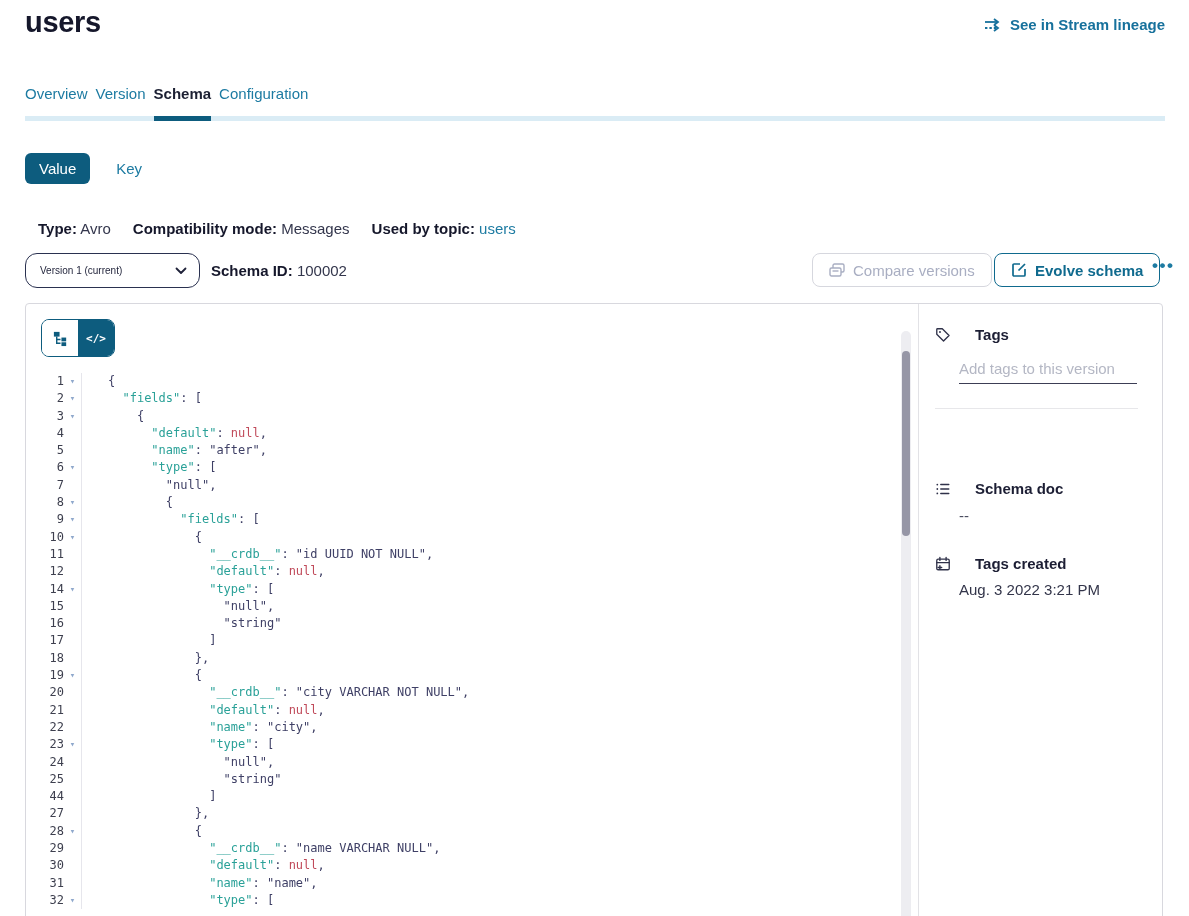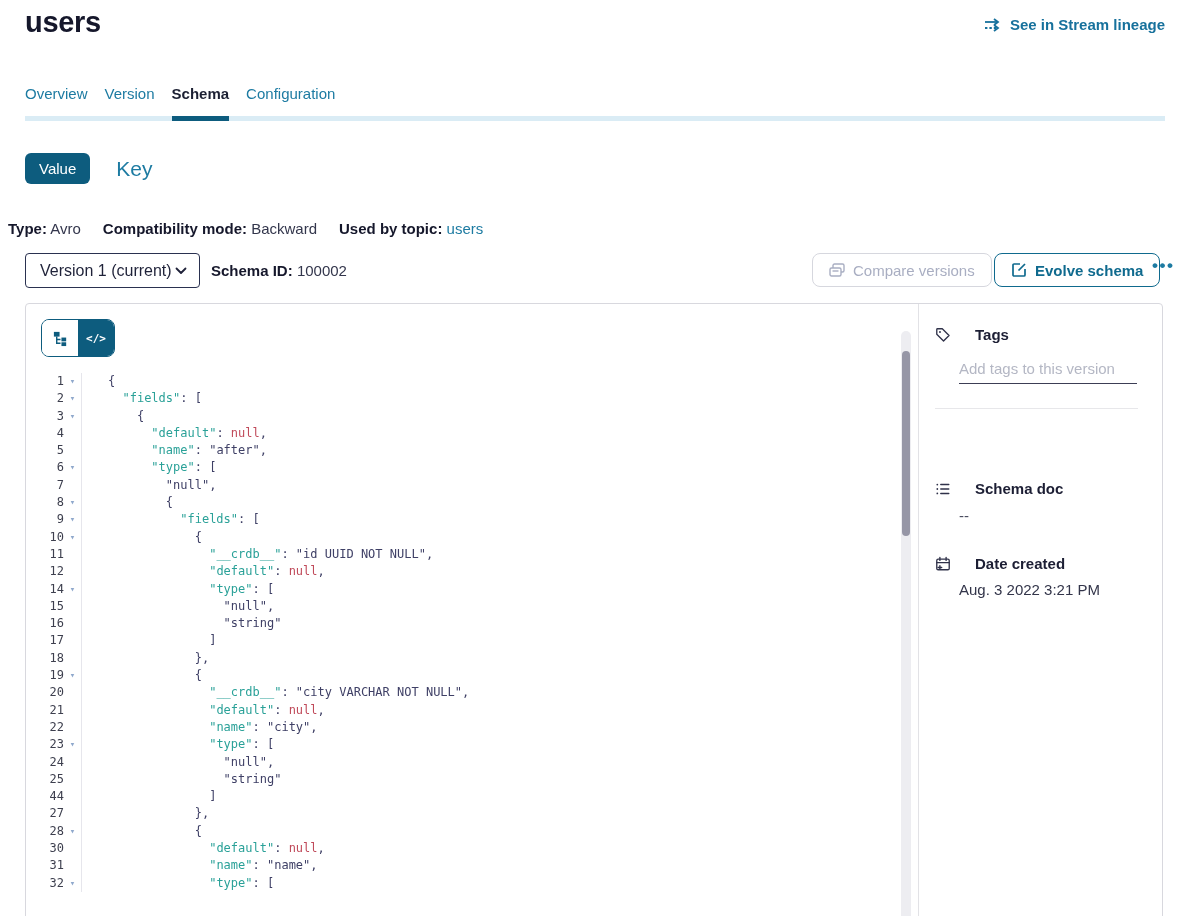--- a/index.html
+++ b/index.html
@@ -5,42 +5,42 @@
   html,body{margin:0;padding:0;background:#fff;}
   .page{position:relative;width:1189px;height:916px;overflow:hidden;background:#fff;
         font-family:"Liberation Sans",sans-serif;color:#1c1e34;}
 
   
   .title{position:absolute;left:25px;top:6px;font-size:29px;font-weight:700;letter-spacing:-0.3px;color:#15172b;}
   .lineage-link{position:absolute;right:24px;top:16px;display:flex;align-items:center;gap:7px;
                 color:#17719c;font-size:15px;font-weight:700;cursor:pointer;}
 
   
-  .tabbar{position:absolute;left:25px;top:85px;width:1140px;height:36px;display:flex;gap:17px;}
+  .tabbar{position:absolute;left:25px;top:85px;width:1140px;height:36px;display:flex;gap:8px;}
   .tab{position:relative;height:36px;font-size:15px;font-weight:500;color:#1d7ba2;cursor:pointer;}
   .tab.active{color:#1c2033;font-weight:600;}
   .tab.active::after{content:"";position:absolute;left:0;right:0;top:31px;height:5px;background:#0d5c7e;z-index:1;}
   .tab-track{position:absolute;left:0;right:0;top:31px;height:5px;background:#daecf5;z-index:0;}
 
   
   .vk-row{position:absolute;left:25px;top:153px;display:flex;align-items:center;gap:26px;}
   .vk-value{background:#0d5c7e;color:#fff;font-size:15px;font-weight:500;border:none;border-radius:6px;
             padding:7px 14px;cursor:pointer;}
-  .vk-key{color:#1d7ba2;font-size:21px;font-weight:500;cursor:pointer;}
-
-  
-  .meta-row{position:absolute;left:8px;top:220px;font-size:15px;display:flex;gap:22px;color:#33364c;}
+  .vk-key{color:#1d7ba2;font-size:15px;font-weight:500;cursor:pointer;}
+
+  
+  .meta-row{position:absolute;left:38px;top:220px;font-size:15px;display:flex;gap:22px;color:#33364c;}
   .meta-row b{color:#15172b;font-weight:700;}
   .meta-link{color:#1d7ba2;cursor:pointer;}
 
   
   .controls{position:absolute;left:25px;top:253px;width:1140px;height:36px;}
   .version-select{position:absolute;left:0;top:0;width:175px;height:35px;border:1.5px solid #2a3150;
-                  border-radius:4px;background:#fff;display:flex;align-items:center;justify-content:space-between;
-                  padding:0 12px 0 14px;font-size:16px;color:#1f2239;cursor:pointer;box-sizing:border-box;}
+                  border-radius:12px;background:#fff;display:flex;align-items:center;justify-content:space-between;
+                  padding:0 12px 0 14px;font-size:10px;color:#1f2239;cursor:pointer;box-sizing:border-box;}
   .schema-id{position:absolute;left:186px;top:9px;font-size:15px;color:#33364c;}
   .schema-id b{color:#15172b;}
   .btn{height:34px;border-radius:8px;font-size:15px;display:flex;align-items:center;gap:8px;
        padding:0 16px;box-sizing:border-box;background:#fff;cursor:pointer;font-family:inherit;}
   .btn-compare{position:absolute;left:787px;top:0;border:1px solid #d6d7de;color:#a9aec2;font-weight:500;cursor:default;}
   .btn-evolve{position:absolute;left:969px;top:0;border:1.5px solid #0f6a8e;color:#0f6a8e;font-weight:700;}
   .btn-more{position:absolute;left:1121px;top:2px;border:none;background:none;color:#1d7ba2;
             font-size:17px;font-weight:700;letter-spacing:1.5px;cursor:pointer;}
 
   
@@ -110,21 +110,21 @@
     <span class="vk-key">Key</span>
   </div>
 
   <div class="meta-row">
     <span>
       <b>Type:</b>
       <span>Avro</span>
     </span>
     <span>
       <b>Compatibility mode:</b>
-      <span>Backward</span>
+      <span>Messages</span>
     </span>
     <span>
       <b>Used by topic:</b>
       <span class="meta-link">users</span>
     </span>
   </div>
 
   <div class="controls">
     <div class="version-select">
       <span>Version 1 (current)</span>
@@ -199,20 +199,21 @@
         <div class="code-row"><span class="ln">19</span><span class="fold">▾</span><span class="lc"><span class="tk-p">            {</span></span></div>
         <div class="code-row"><span class="ln">20</span><span class="fold"></span><span class="lc"><span class="tk-p">              </span><span class="tk-k">"__crdb__"</span><span class="tk-p">: </span><span class="tk-s">"city VARCHAR NOT NULL"</span><span class="tk-p">,</span></span></div>
         <div class="code-row"><span class="ln">21</span><span class="fold"></span><span class="lc"><span class="tk-p">              </span><span class="tk-k">"default"</span><span class="tk-p">: </span><span class="tk-n">null</span><span class="tk-p">,</span></span></div>
         <div class="code-row"><span class="ln">22</span><span class="fold"></span><span class="lc"><span class="tk-p">              </span><span class="tk-k">"name"</span><span class="tk-p">: </span><span class="tk-s">"city"</span><span class="tk-p">,</span></span></div>
         <div class="code-row"><span class="ln">23</span><span class="fold">▾</span><span class="lc"><span class="tk-p">              </span><span class="tk-k">"type"</span><span class="tk-p">: [</span></span></div>
         <div class="code-row"><span class="ln">24</span><span class="fold"></span><span class="lc"><span class="tk-p">                </span><span class="tk-s">"null"</span><span class="tk-p">,</span></span></div>
         <div class="code-row"><span class="ln">25</span><span class="fold"></span><span class="lc"><span class="tk-p">                </span><span class="tk-s">"string"</span></span></div>
         <div class="code-row"><span class="ln">44</span><span class="fold"></span><span class="lc"><span class="tk-p">              ]</span></span></div>
         <div class="code-row"><span class="ln">27</span><span class="fold"></span><span class="lc"><span class="tk-p">            },</span></span></div>
         <div class="code-row"><span class="ln">28</span><span class="fold">▾</span><span class="lc"><span class="tk-p">            {</span></span></div>
+        <div class="code-row"><span class="ln">29</span><span class="fold"></span><span class="lc"><span class="tk-p">              </span><span class="tk-k">"__crdb__"</span><span class="tk-p">: </span><span class="tk-s">"name VARCHAR NULL"</span><span class="tk-p">,</span></span></div>
         <div class="code-row"><span class="ln">30</span><span class="fold"></span><span class="lc"><span class="tk-p">              </span><span class="tk-k">"default"</span><span class="tk-p">: </span><span class="tk-n">null</span><span class="tk-p">,</span></span></div>
         <div class="code-row"><span class="ln">31</span><span class="fold"></span><span class="lc"><span class="tk-p">              </span><span class="tk-k">"name"</span><span class="tk-p">: </span><span class="tk-s">"name"</span><span class="tk-p">,</span></span></div>
         <div class="code-row"><span class="ln">32</span><span class="fold">▾</span><span class="lc"><span class="tk-p">              </span><span class="tk-k">"type"</span><span class="tk-p">: [</span></span></div>
       </div>
 
     <div class="sb-track">
       <div class="sb-thumb"></div>
     </div>
 
     <div class="sidebar">
@@ -242,18 +243,18 @@
       <div class="sb-value">--</div>
 
       <div class="sb-heading mt-31">
         <span style="display:flex;">
           <svg width="16" height="16" viewBox="0 0 18 18" fill="none" stroke="currentColor" stroke-width="1.5" stroke-linecap="round">
             <rect x="2" y="3.5" width="14" height="12" rx="1.5"></rect>
             <path d="M5.5 1.5v3.5M12.5 1.5v3.5M2 7.5h14"></path>
             <path d="M5.5 11v4M3.5 13h4" stroke-width="1.6"></path>
           </svg>
         </span>
-        <span>Date created</span>
+        <span>Tags created</span>
       </div>
       <div class="sb-date">Aug. 3 2022 3:21 PM</div>
     </div>
   </div>
 </div>
 
 </body></html>

